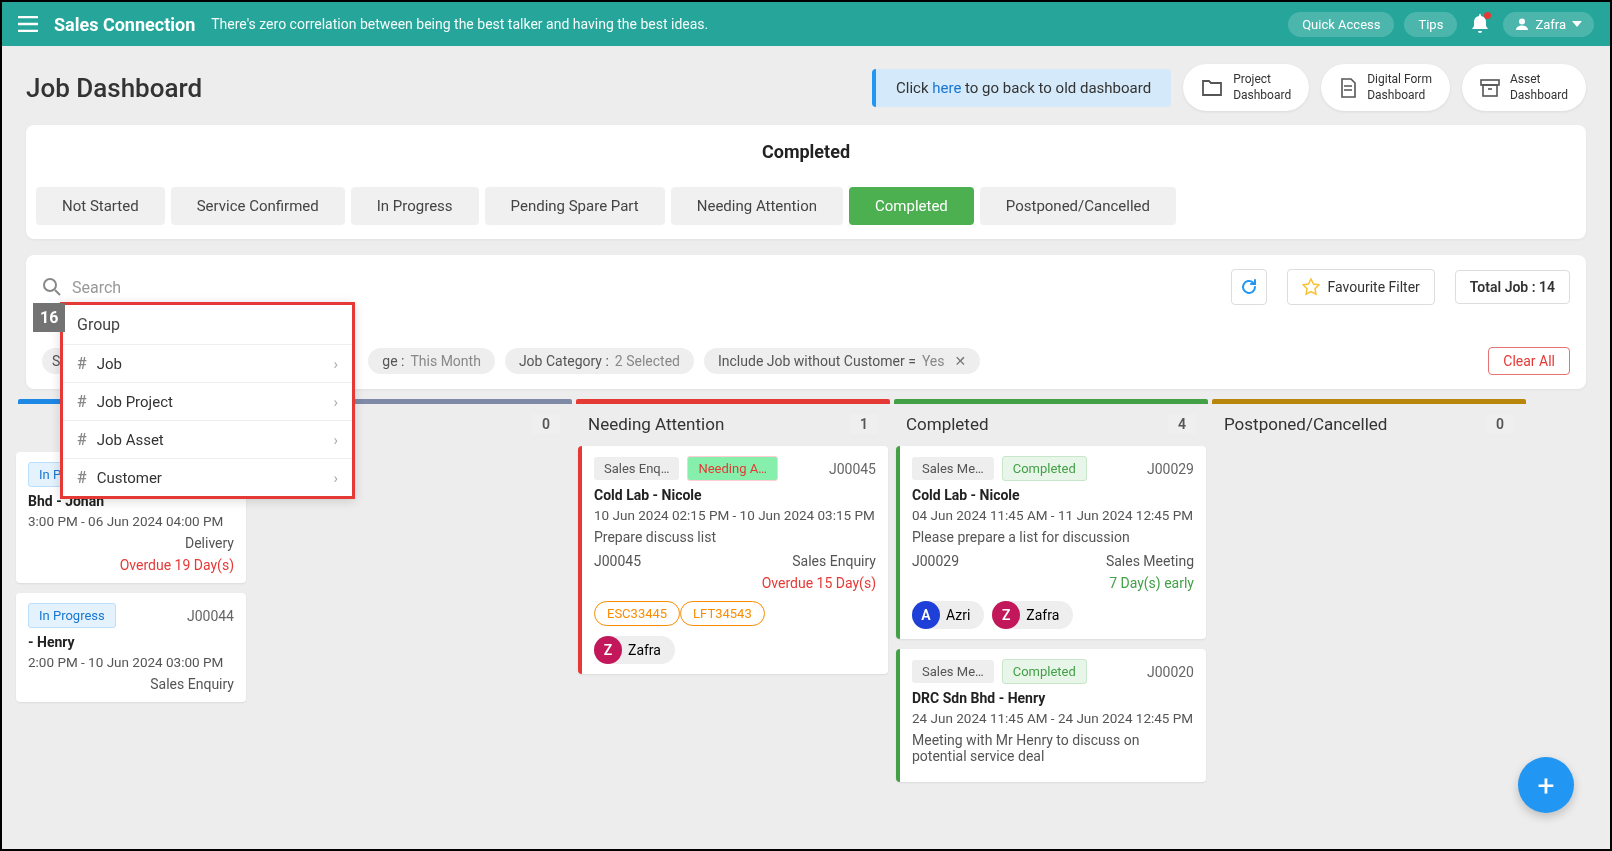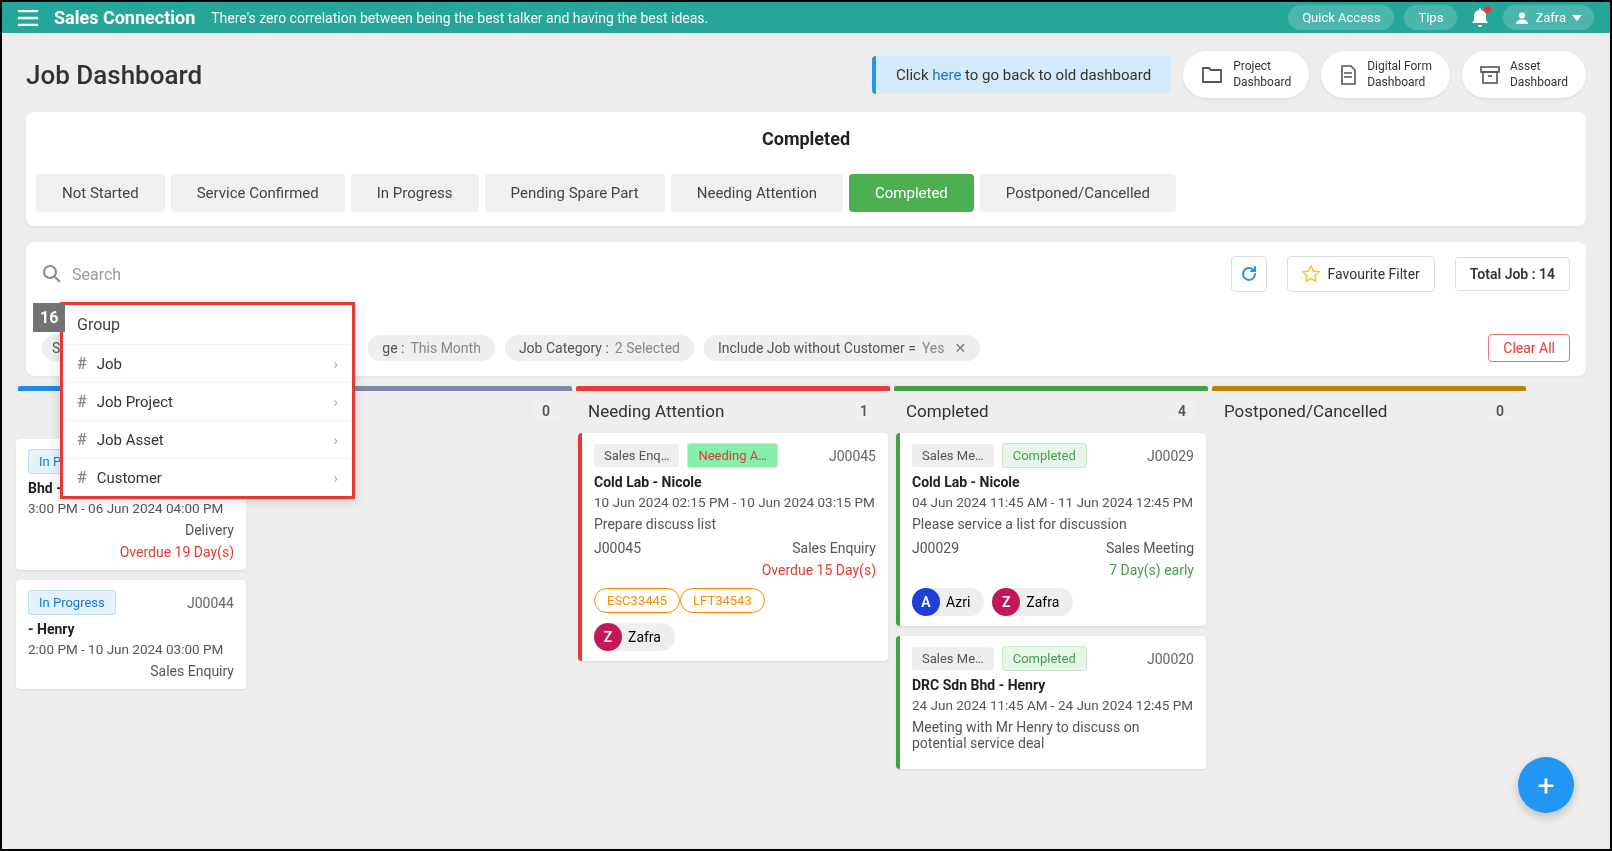--- a/index.html
+++ b/index.html
@@ -1,19 +1,19 @@
 <!DOCTYPE html>
 <html><head>
 <meta charset="utf-8">
 <style>
   * { margin: 0; padding: 0; box-sizing: border-box; font-family: -apple-system, BlinkMacSystemFont, 'Segoe UI', Roboto, Arial, sans-serif; }
   body { background: #ededed; width: 1612px; height: 851px; overflow: hidden; position: relative; border: 2px solid #000; }
   
   
-  .header { background: #26a69a; height: 31px; display: flex; align-items: center; padding: 0 16px; color: #fff; justify-content: space-between; }
+  .header { background: #26a69a; height: 44px; display: flex; align-items: center; padding: 0 16px; color: #fff; justify-content: space-between; }
   .header-left { display: flex; align-items: center; gap: 16px; }
   .hamburger { cursor: pointer; }
   .brand { font-weight: 700; font-size: 18px; }
   .tagline { font-size: 14px; opacity: 0.95; }
   .header-right { display: flex; align-items: center; gap: 10px; }
   .header-pill { background: rgba(255,255,255,0.18); padding: 5px 14px; border-radius: 14px; font-size: 13px; cursor: pointer; }
   .bell-wrap { position: relative; cursor: pointer; padding: 4px; }
   .bell-dot { position: absolute; top: 2px; right: 2px; width: 7px; height: 7px; background: #e53935; border-radius: 50%; }
   .user-pill { background: rgba(255,255,255,0.18); padding: 5px 12px; border-radius: 14px; font-size: 13px; cursor: pointer; display: flex; align-items: center; gap: 6px; }
   
@@ -344,21 +344,21 @@
     </div>
     <div class="col-body" id="col-2">
         <div class="card" style="border-left-color: rgb(67, 160, 71);">
           <div class="card-row1">
             <span class="badge badge-grey">Sales Me…</span>
             <span class="badge badge-green">Completed</span>
             <span class="card-id">J00029</span>
           </div>
           <div class="card-title">Cold Lab - Nicole</div>
           <div class="card-date">04 Jun 2024 11:45 AM - 11 Jun 2024 12:45 PM</div>
-          <div class="card-desc">Please service a list for discussion</div>
+          <div class="card-desc">Please prepare a list for discussion</div>
           <div class="card-footer">
             <span>J00029</span>
             <span>Sales Meeting</span>
           </div>
           <div class="early">7 Day(s) early</div>
           <div class="avatars">
             <span class="avatar-chip">
               <span class="avatar-circle" style="background:#1e3fd8">A</span>
               <span>Azri</span>
             </span>

